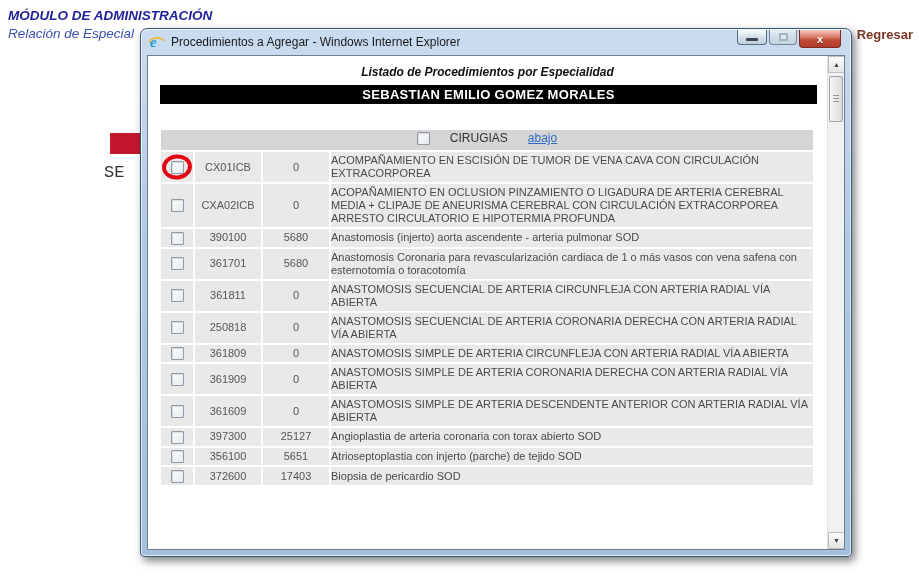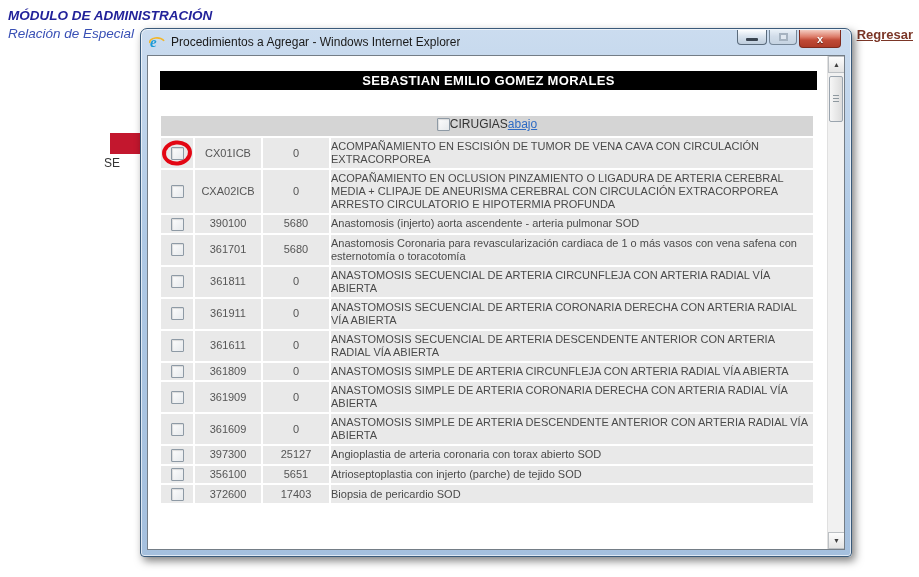--- a/index.html
+++ b/index.html
@@ -13,24 +13,24 @@
   .bg-title {
     position:absolute; left:8px; top:8px;
     font-size:13.5px; font-weight:bold; font-style:italic; color:#22229A;
   }
   .bg-subtitle {
     position:absolute; left:8px; top:26px; width:130px; overflow:hidden; white-space:nowrap;
     font-size:13.5px; font-style:italic; color:#3950B5;
   }
   .bg-regresar {
     position:absolute; right:6px; top:27px;
-    font-size:13px; font-weight:bold; color:#7B3627; text-decoration:underline; cursor:pointer;padding-left:40px;
+    font-size:13px; font-weight:bold; color:#7B3627; cursor:pointer;padding-left:40px;
   }
   .bg-red-frag { position:absolute; left:110px; top:133px; width:30px; height:21px; background:#C3172E; }
-  .bg-se-frag  { position:absolute; left:104px; top:156px; font-size:12px; color:#333; }
+  .bg-se-frag  { position:absolute; left:104px; top:163px; font-size:17px; color:#333;font-family:Liberation Mono, monospace; }
 
   
   .window {
     position:absolute; left:140px; top:28px; width:712px; height:529px;
     background:linear-gradient(#CBDCEF, #AFC9E5 40%, #A5C0DE);
     border:1px solid #3A5A7A; border-radius:7px 7px 4px 4px;
     box-shadow: inset 0 0 0 1px rgba(255,255,255,.65), 3px 4px 9px rgba(0,0,0,.5);
   }
   .titlebar { height:26px; display:flex; align-items:center; padding-left:8px; }
   .ie-icon { width:16px; height:16px; margin-right:6px; flex:0 0 auto; }
@@ -63,21 +63,21 @@
   .list-title { text-align:center; font-size:12px; font-weight:bold; font-style:italic; color:#111; }
   .name-banner {
     margin:6px 10px 0 12px; height:19px; line-height:19px;
     background:#000000; color:#fff; font-size:13px; font-weight:bold; text-align:center;
     letter-spacing:.3px;
   }
 
   .table-wrap { margin:24px 12px 0 11px; }
   table { width:100%; border-collapse:separate; border-spacing:2px; font-size:11px; }
   .group-header-cell { background:#D5D5D5; height:20px; text-align:center; color:#333; font-size:12px; }
-  .group-header-inner { display:inline-flex; align-items:center; gap:0; }
+  .group-header-inner { display:inline-flex; align-items:center; gap:20px; }
   td { background:#E9E9E9; color:#4A4A4A; vertical-align:middle; padding:2px 5px; line-height:13px; }
   td.cb    { width:32px; text-align:center; }
   td.code  { width:66px; text-align:center; color:#555; }
   td.tariff{ width:66px; text-align:center; color:#555; }
   td.desc  { padding-left:0; }
 
   .checkbox {
     display:inline-block; width:13px; height:13px; vertical-align:middle;
     background:linear-gradient(135deg,#FDFDFD,#E6E9EC);
     border:1px solid #8E9AA5; border-radius:1px;
@@ -140,20 +140,21 @@
     <div class="win-btn btn-maximize">
         <span class="glyph"></span>
       </div>
     <div class="win-btn btn-close">
         <span>x</span>
       </div>
   </div>
 
   <div class="viewport">
     <div class="content">
+      <div class="list-title">Listado de Procedimientos por Especialidad</div>
       <div class="name-banner">SEBASTIAN EMILIO GOMEZ MORALES</div>
 
       <div class="table-wrap">
         <table>
           <tbody id="tbody">
             <tr>
               <td class="group-header-cell" colspan="4">
                 <span class="group-header-inner">
                   <span class="checkbox"></span>
                   <span>CIRUGIAS</span>
@@ -186,29 +187,23 @@
     <td class="desc">Anastomosis Coronaria para revascularización cardiaca de 1 o más vasos con vena safena con esternotomía o toracotomía</td>
   </tr>
               <tr>
     <td class="cb"><span class="checkbox"></span></td>
     <td class="code">361811</td>
     <td class="tariff">0</td>
     <td class="desc">ANASTOMOSIS SECUENCIAL DE ARTERIA CIRCUNFLEJA CON ARTERIA RADIAL VÍA ABIERTA</td>
   </tr>
               <tr>
     <td class="cb"><span class="checkbox"></span></td>
-    <td class="code">361911</td>
+    <td class="code">250818</td>
     <td class="tariff">0</td>
     <td class="desc">ANASTOMOSIS SECUENCIAL DE ARTERIA CORONARIA DERECHA CON ARTERIA RADIAL VÍA ABIERTA</td>
-  </tr>
-              <tr>
-    <td class="cb"><span class="checkbox"></span></td>
-    <td class="code">361611</td>
-    <td class="tariff">0</td>
-    <td class="desc">ANASTOMOSIS SECUENCIAL DE ARTERIA DESCENDENTE ANTERIOR CON ARTERIA RADIAL VÍA ABIERTA</td>
   </tr>
               <tr>
     <td class="cb"><span class="checkbox"></span></td>
     <td class="code">361809</td>
     <td class="tariff">0</td>
     <td class="desc">ANASTOMOSIS SIMPLE DE ARTERIA CIRCUNFLEJA CON ARTERIA RADIAL VÍA ABIERTA</td>
   </tr>
               <tr>
     <td class="cb"><span class="checkbox"></span></td>
     <td class="code">361909</td>

